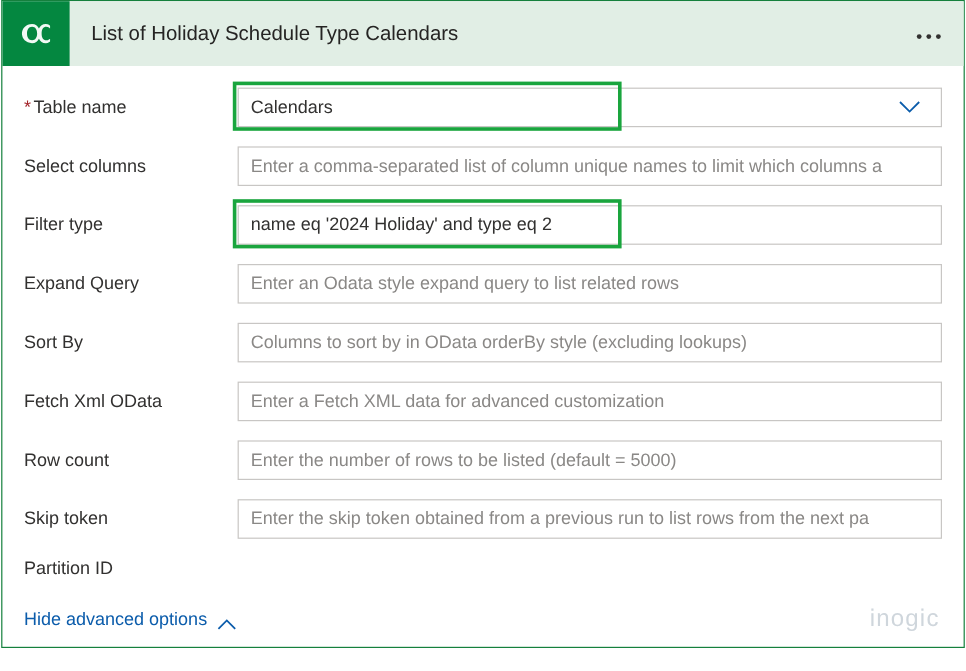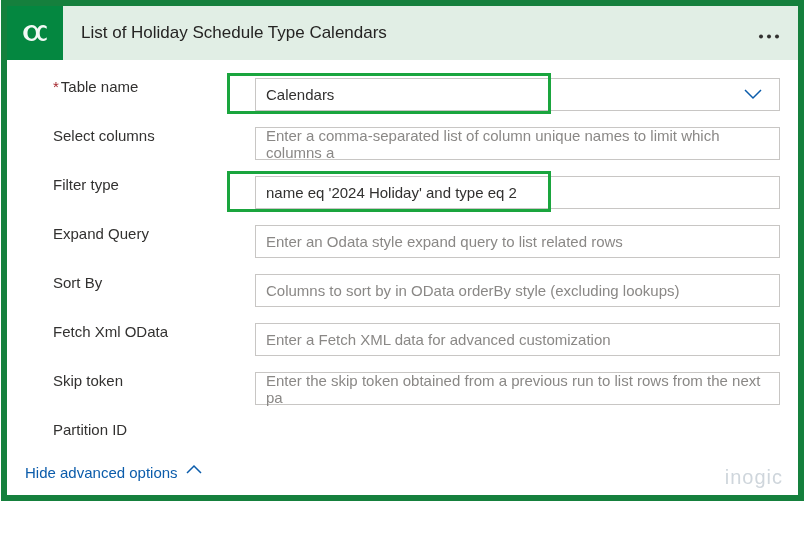--- a/index.html
+++ b/index.html
@@ -4,21 +4,21 @@
 <style>
   * { box-sizing: border-box; margin: 0; padding: 0; }
   body {
     font-family: "Segoe UI", Arial, sans-serif;
     font-size: 14px;
     color: #323130;
     background: #ffffff;
     width: 805px;
   }
   .card {
-    border: 6px solid #15803d;
+    border: 1px solid #15803d;
     width: 803px;
     margin: 0 auto;
   }
   .header {
     display: flex;
     align-items: center;
     background: #e1eee5;
     height: 54px;
     position: relative;
   }
@@ -44,38 +44,36 @@
     font-size: 20px;
     letter-spacing: 2px;
     color: #323130;
     cursor: pointer;
   }
   .body {
     padding: 18px 18px 4px 18px;
   }
   .row {
     display: flex;
-    align-items: flex-start;
+    align-items: center;
     margin-bottom: 16px;
-    margin-left: 28px;
   }
   .label-col {
     width: 178px;
     font-size: 15px;
     color: #323130;
     flex-shrink: 0;
   }
   .required-star {
     color: #a4262c;
     margin-right: 2px;
   }
   .field-col {
     flex: 1;
     position: relative;
-    padding-left: 24px;
   }
   .field-box {
     width: 100%;
     height: 33px;
     border: 1px solid #c8c6c4;
     background: #fff;
     display: flex;
     align-items: center;
     padding: 0 10px;
     font-size: 15px;
@@ -91,21 +89,21 @@
   }
   .dropdown-chevron {
     position: absolute;
     right: 18px;
     top: 50%;
     transform: translateY(-50%);
     color: #0b5cab;
   }
   .advanced-toggle {
     display: inline-flex;
-    align-items: flex-start;
+    align-items: flex-end;
     color: #0b5cab;
     font-size: 15px;
     cursor: pointer;
     margin: 6px 0 14px 18px;
   }
   .advanced-toggle svg {
     margin-left: 8px;
   }
   .watermark {
     position: absolute;
@@ -194,20 +192,26 @@
       </div>
     </div>
 
     <div class="row">
       <div class="label-col">Fetch Xml OData</div>
       <div class="field-col">
         <div class="field-box placeholder">Enter a Fetch XML data for advanced customization</div>
       </div>
     </div>
 
+    <div class="row">
+      <div class="label-col">Row count</div>
+      <div class="field-col">
+        <div class="field-box placeholder">Enter the number of rows to be listed (default = 5000)</div>
+      </div>
+    </div>
 
     <div class="row">
       <div class="label-col">Skip token</div>
       <div class="field-col">
         <div class="field-box placeholder">Enter the skip token obtained from a previous run to list rows from the next pa</div>
       </div>
     </div>
 
     <div class="row">
       <div class="label-col">Partition ID</div>

